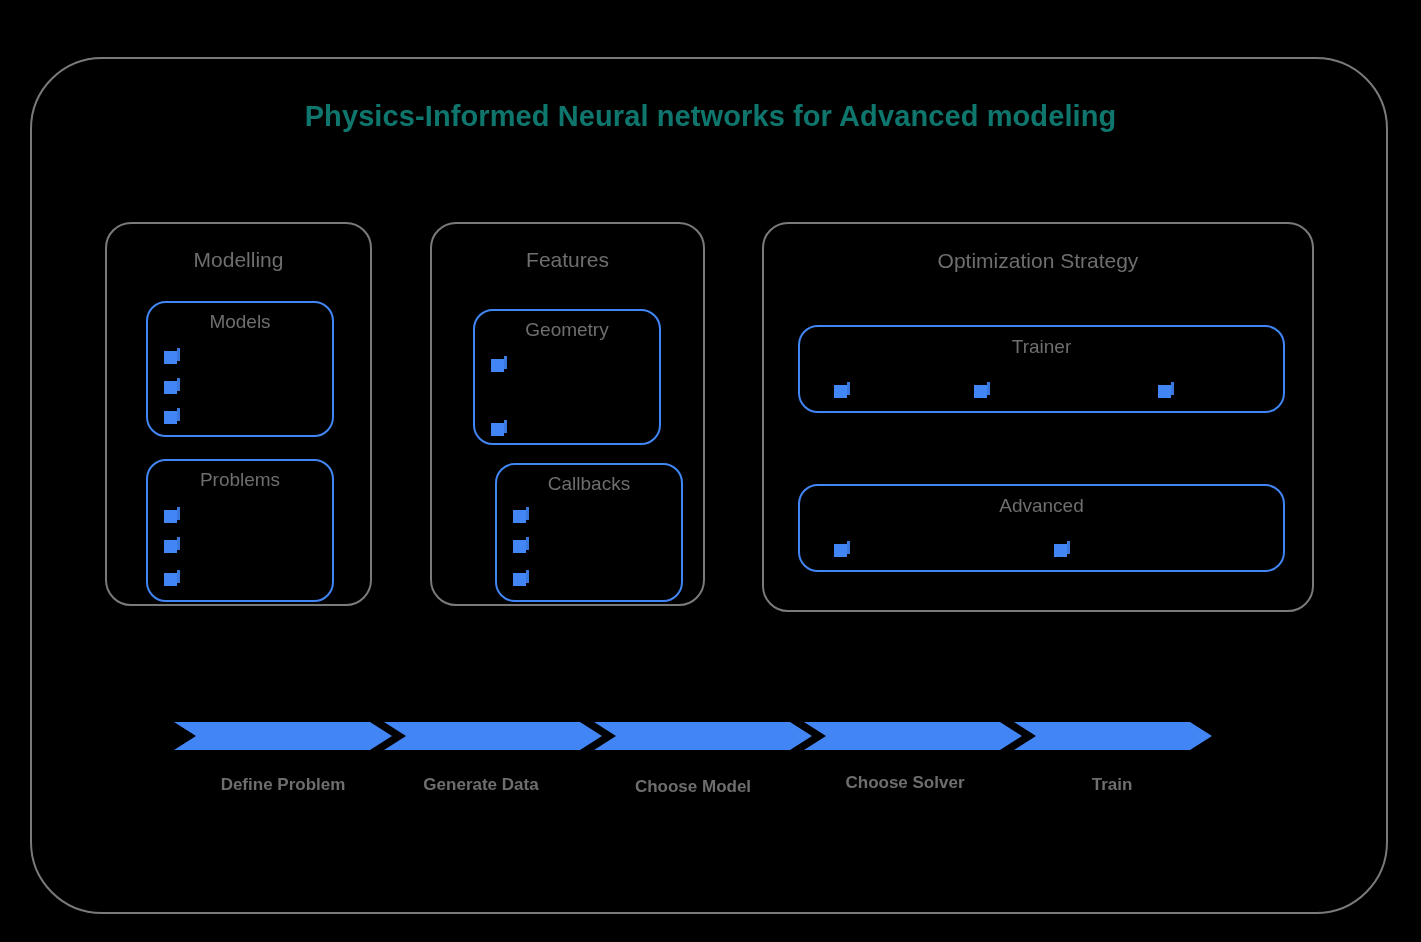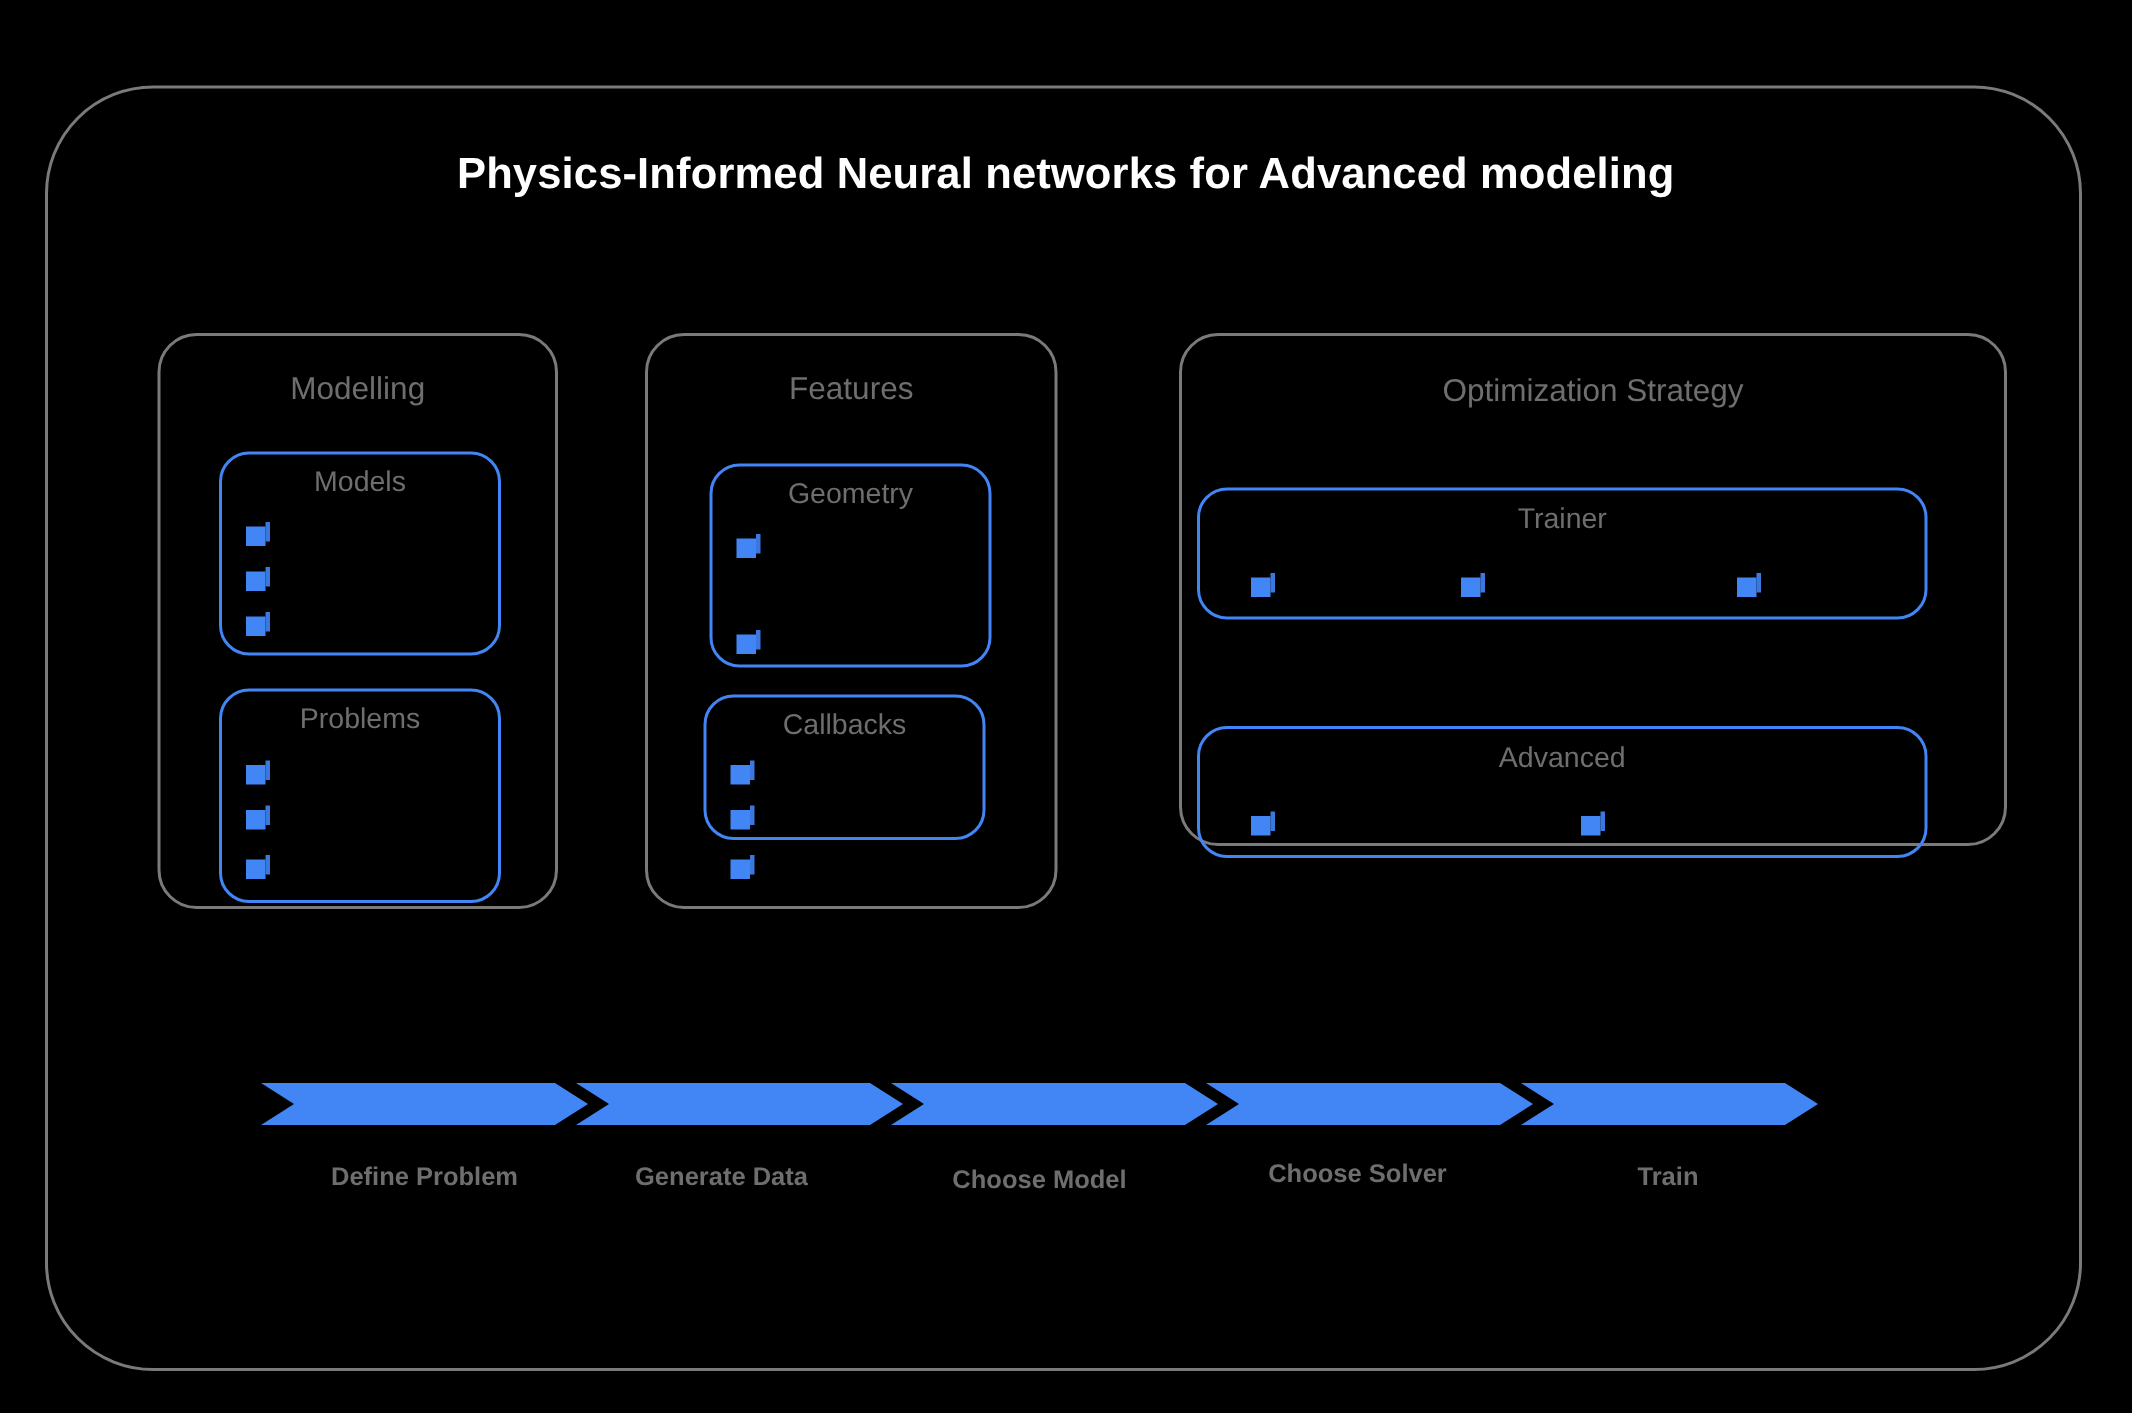--- a/index.html
+++ b/index.html
@@ -28,21 +28,21 @@
     box-sizing: border-box;
   }
 
   
   .main-title {
     position: absolute;
     left: 0;
     top: 100px;
     width: 1421px;
     text-align: center;
-    color: #ffffff;
+    color: #0f766e;
     font-size: 29px;
     font-weight: bold;
     letter-spacing: 0.1px;
     white-space: nowrap;
   }
 
   
   .group-panel {
     position: absolute;
     border: 2px solid #7a7a7a;
@@ -55,21 +55,21 @@
     width: 100%;
     text-align: center;
     color: #6e6e6e;
     font-size: 21px;
     font-weight: normal;
     white-space: nowrap;
   }
 
   #panel-modelling { left: 105px; top: 222px; width: 267px; height: 384px; }
   #panel-features  { left: 430px; top: 222px; width: 275px; height: 384px; }
-  #panel-optimization { left: 786px; top: 222px; width: 552px; height: 342px; }
+  #panel-optimization { left: 762px; top: 222px; width: 552px; height: 390px; }
 
   
   .blue-box {
     position: absolute;
     border: 2.5px solid #4285f4;
     border-radius: 20px;
     box-sizing: border-box;
   }
   .blue-box-title {
     position: absolute;
@@ -77,21 +77,21 @@
     width: 100%;
     text-align: center;
     color: #6e6e6e;
     font-size: 19px;
     white-space: nowrap;
   }
 
   #box-models     { left: 146px; top: 301px; width: 188px; height: 136px; }
   #box-problems   { left: 146px; top: 459px; width: 188px; height: 143px; }
   #box-geometry   { left: 473px; top: 309px; width: 188px; height: 136px; }
-  #box-callbacks  { left: 469px; top: 463px; width: 188px; height: 97px; }
+  #box-callbacks  { left: 495px; top: 463px; width: 188px; height: 139px; }
   #box-solver     { left: 798px; top: 325px; width: 487px; height: 88px; }
   #box-trainer    { left: 798px; top: 484px; width: 487px; height: 88px; }
 
   
   .cube-marker {
     position: absolute;
     width: 13px;
     height: 13px;
     background: #4285f4;
   }

